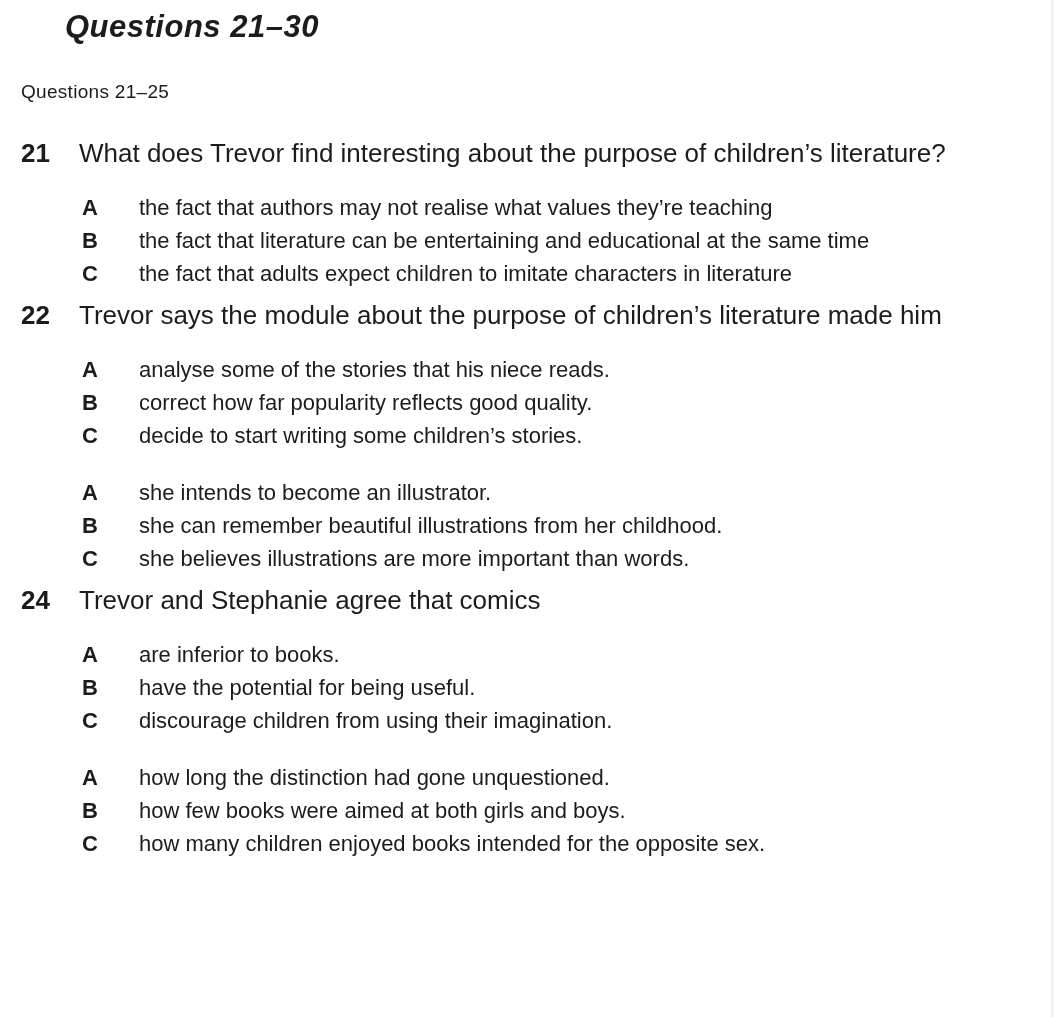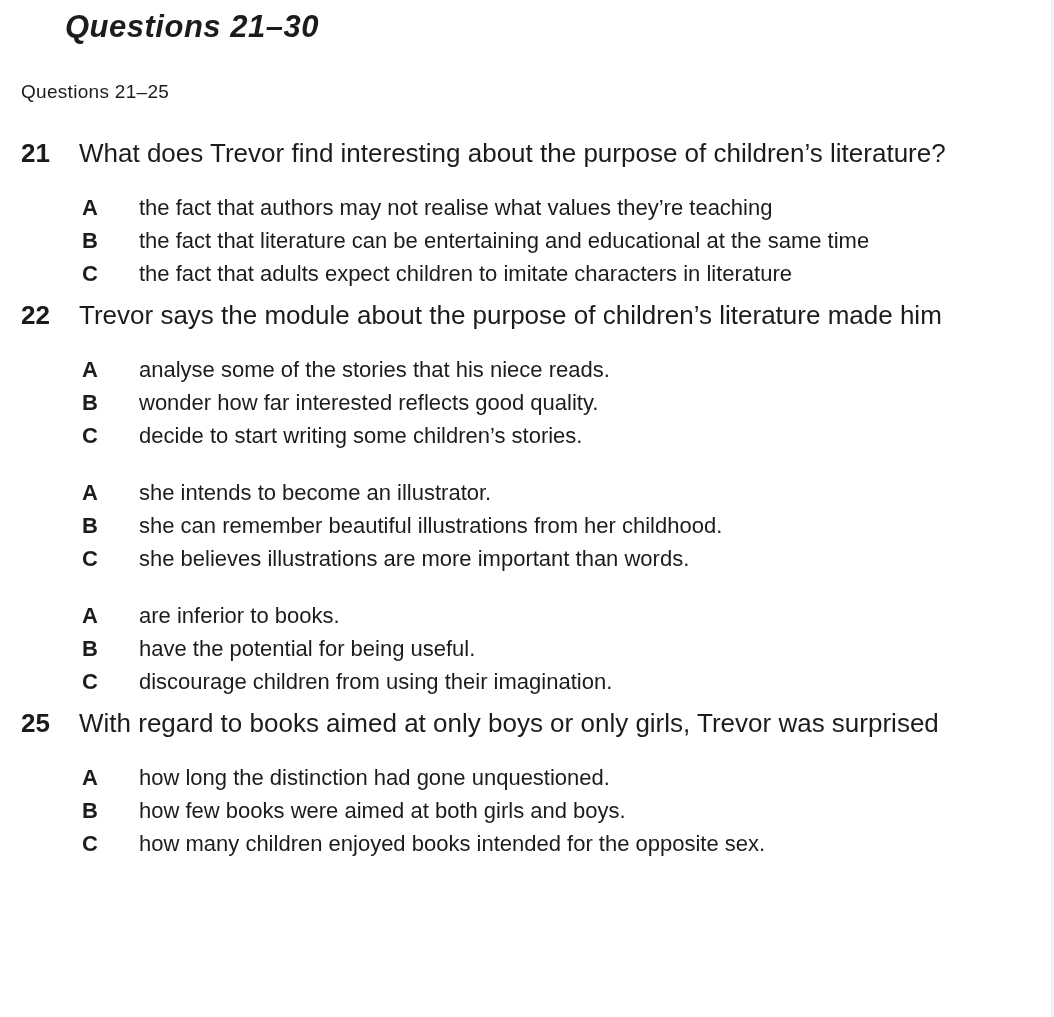--- a/index.html
+++ b/index.html
@@ -142,21 +142,21 @@
         <span class="q-num">22</span>
         <span class="q-text">Trevor says the module about the purpose of children’s literature made him</span>
       </div>
       <div class="options">
         <div class="option">
           <span class="opt-letter">A</span>
           <span class="opt-text">analyse some of the stories that his niece reads.</span>
         </div>
         <div class="option">
           <span class="opt-letter">B</span>
-          <span class="opt-text">wonder how far interested reflects good quality.</span>
+          <span class="opt-text">correct how far popularity reflects good quality.</span>
         </div>
         <div class="option">
           <span class="opt-letter">C</span>
           <span class="opt-text">decide to start writing some children’s stories.</span>
         </div>
       </div>
     </div>
 
     <div class="question">
       <div class="options">
@@ -169,41 +169,41 @@
           <span class="opt-text">she can remember beautiful illustrations from her childhood.</span>
         </div>
         <div class="option">
           <span class="opt-letter">C</span>
           <span class="opt-text">she believes illustrations are more important than words.</span>
         </div>
       </div>
     </div>
 
     <div class="question">
+      <div class="q-row">
+        <span class="q-num">24</span>
+        <span class="q-text">Trevor and Stephanie agree that comics</span>
+      </div>
       <div class="options">
         <div class="option">
           <span class="opt-letter">A</span>
           <span class="opt-text">are inferior to books.</span>
         </div>
         <div class="option">
           <span class="opt-letter">B</span>
           <span class="opt-text">have the potential for being useful.</span>
         </div>
         <div class="option">
           <span class="opt-letter">C</span>
           <span class="opt-text">discourage children from using their imagination.</span>
         </div>
       </div>
     </div>
 
     <div class="question">
-      <div class="q-row">
-        <span class="q-num">25</span>
-        <span class="q-text">With regard to books aimed at only boys or only girls, Trevor was surprised</span>
-      </div>
       <div class="options">
         <div class="option">
           <span class="opt-letter">A</span>
           <span class="opt-text">how long the distinction had gone unquestioned.</span>
         </div>
         <div class="option">
           <span class="opt-letter">B</span>
           <span class="opt-text">how few books were aimed at both girls and boys.</span>
         </div>
         <div class="option">

